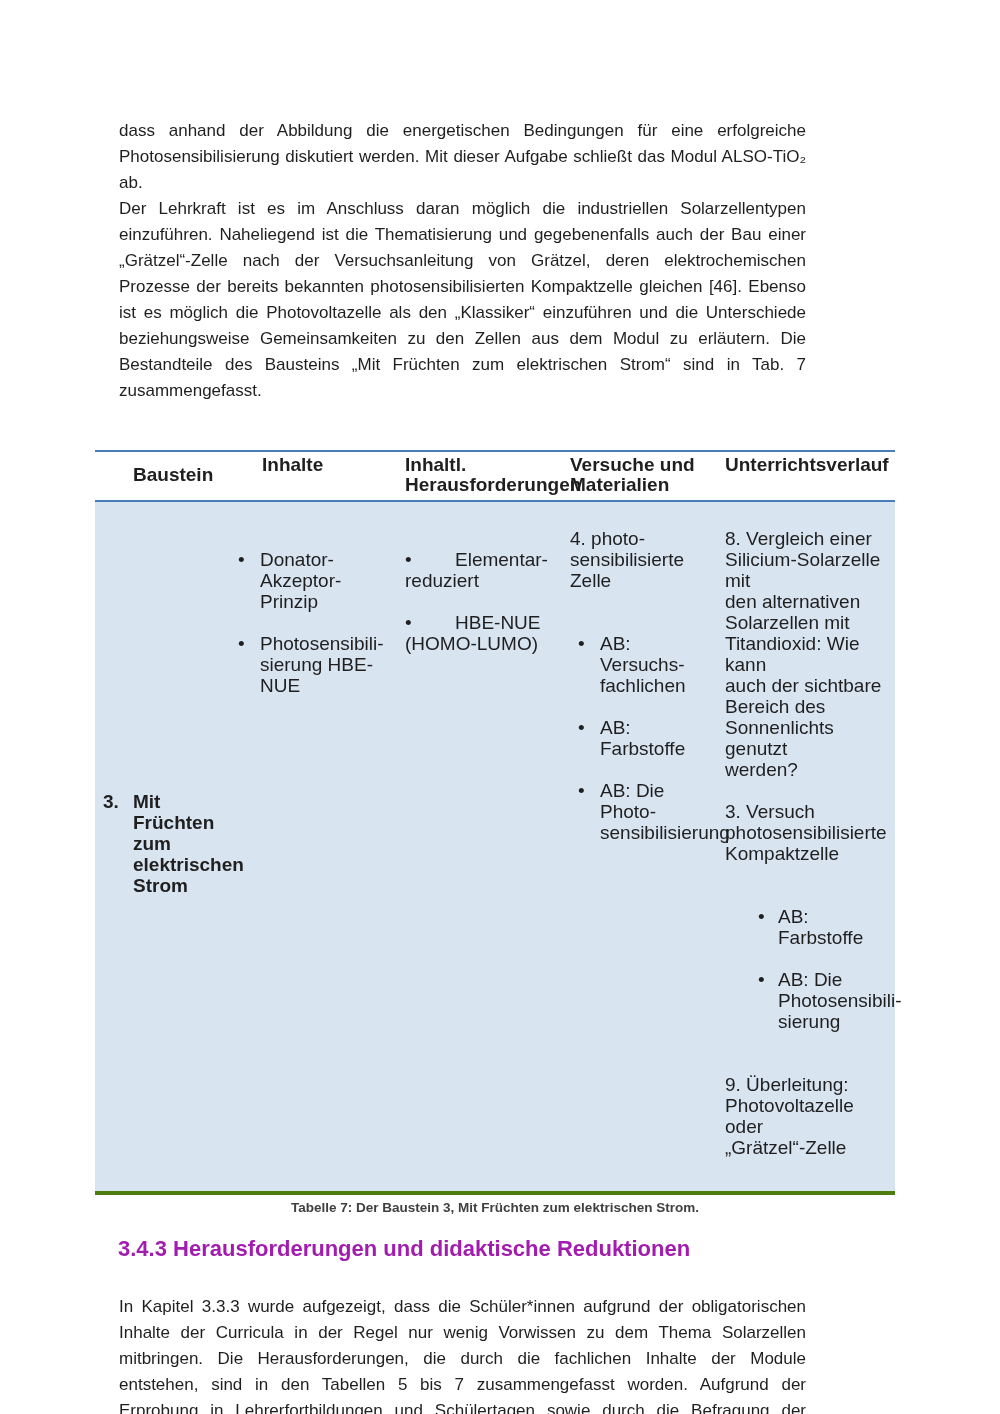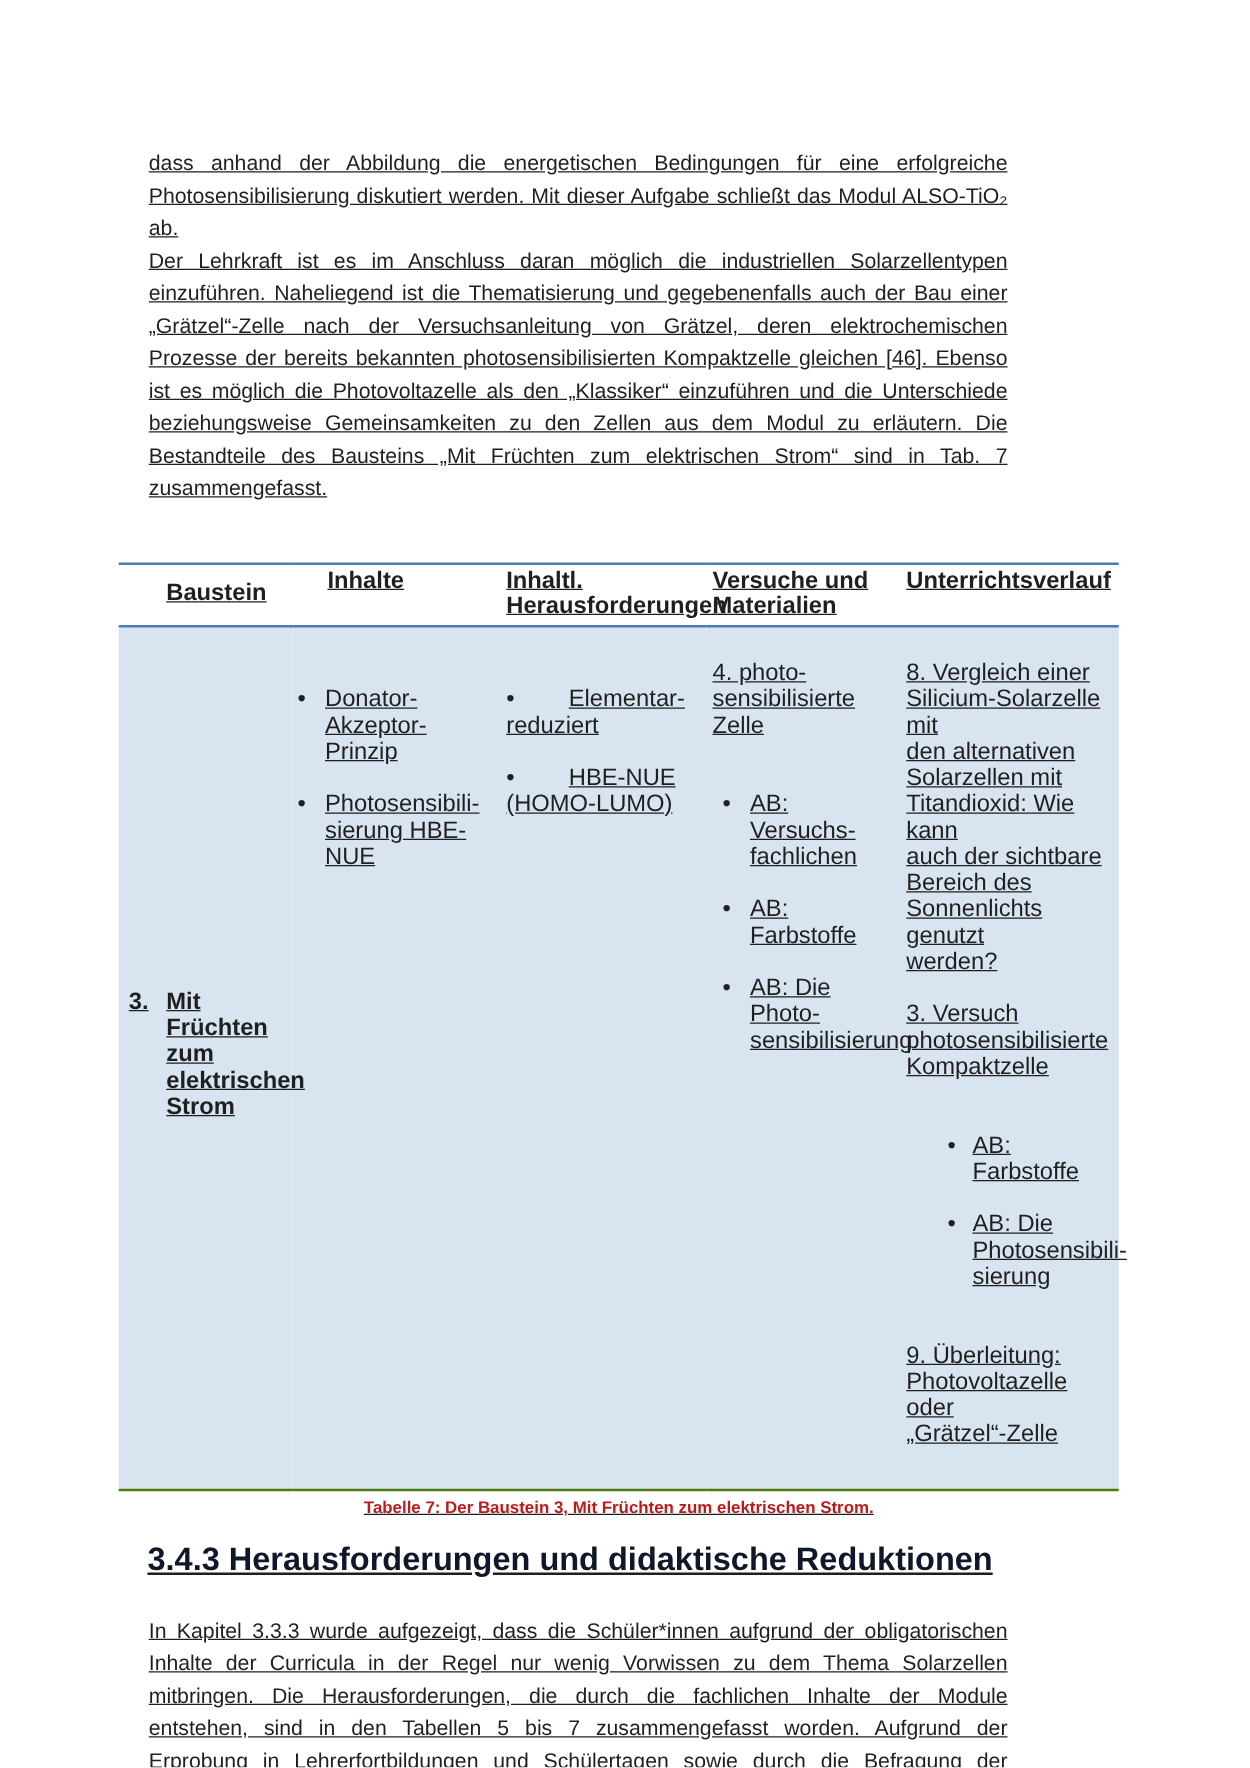--- a/index.html
+++ b/index.html
@@ -2,21 +2,21 @@
 <html><head>
 <meta charset="utf-8">
 <style>
   * { margin:0; padding:0; box-sizing:border-box; }
   html,body { background:#ffffff; }
   body {
     width:1000px; height:1414px;
     font-family:"Liberation Sans", sans-serif;
     color:#1f1f1f;
   }
-  .page { position:relative; width:924px; height:1414px; background:#fff; overflow:hidden;text-decoration:underline; }
+  .page { position:relative; width:924px; height:1414px; background:#fff; overflow:hidden; }
   .content { padding-top:118px; }
 
   .body-col { margin:0 118px 0 119px; }
   .para {
     font-size:17px; line-height:26px; text-align:justify;
     word-spacing:0.5px;
   }
 
   
   table.tbl {
@@ -29,21 +29,21 @@
     border-top:2px solid #4a7cb8;
     border-bottom:2px solid #4a7cb8;
     font-weight:bold; text-align:left; vertical-align:top;
     padding:3px 4px 5px 5px;
     white-space:pre-line; line-height:20px;
   }
   .tbl th.h-baustein { vertical-align:middle; padding-left:38px; }
   .tbl th.h-inhalte  { padding-left:27px; }
   .tbl td {
     background:#d9e4f1;
-    border-bottom:2px solid #4d7c0f;
+    border-bottom:4px solid #4d7c0f;
     vertical-align:top;
     padding:5px 3px 12px 5px;
     white-space:pre-line;
   }
   .tbl td.c-baustein { vertical-align:middle; padding-left:8px; }
   .tbl td.c-inhalte  { padding-left:3px; }
 
   .bau { display:flex; font-weight:bold; }
   .bau .num { width:30px; flex:none; }
   .bau .lbl { white-space:pre-line; }
@@ -58,26 +58,26 @@
 
   .c-versuche ul.hang { margin-left:8px; }
   .c-verlauf .item { white-space:pre-line; }
   .c-verlauf ul.hang { margin-left:33px; }
   .c-verlauf ul.hang li { padding-left:20px; text-indent:-20px; }
   .c-verlauf ul.hang li::before { width:20px; }
 
   .caption {
     width:800px; margin:4px 0 0 95px;
     text-align:center; font-size:13.5px; font-weight:bold;
-    line-height:17px; color:#b91c1c;
+    line-height:17px; color:#404040;
   }
 
   .heading {
     margin:18px 118px 0 118px;
-    color:#0f172a; font-size:26px; font-weight:bold; line-height:30px;
+    color:#a21caf; font-size:22px; font-weight:bold; line-height:30px;
   }
 
   .after-heading { margin-top:30px; }
 </style>
 </head>
 <body>
 
 <div class="page">
   <div class="content">
 

